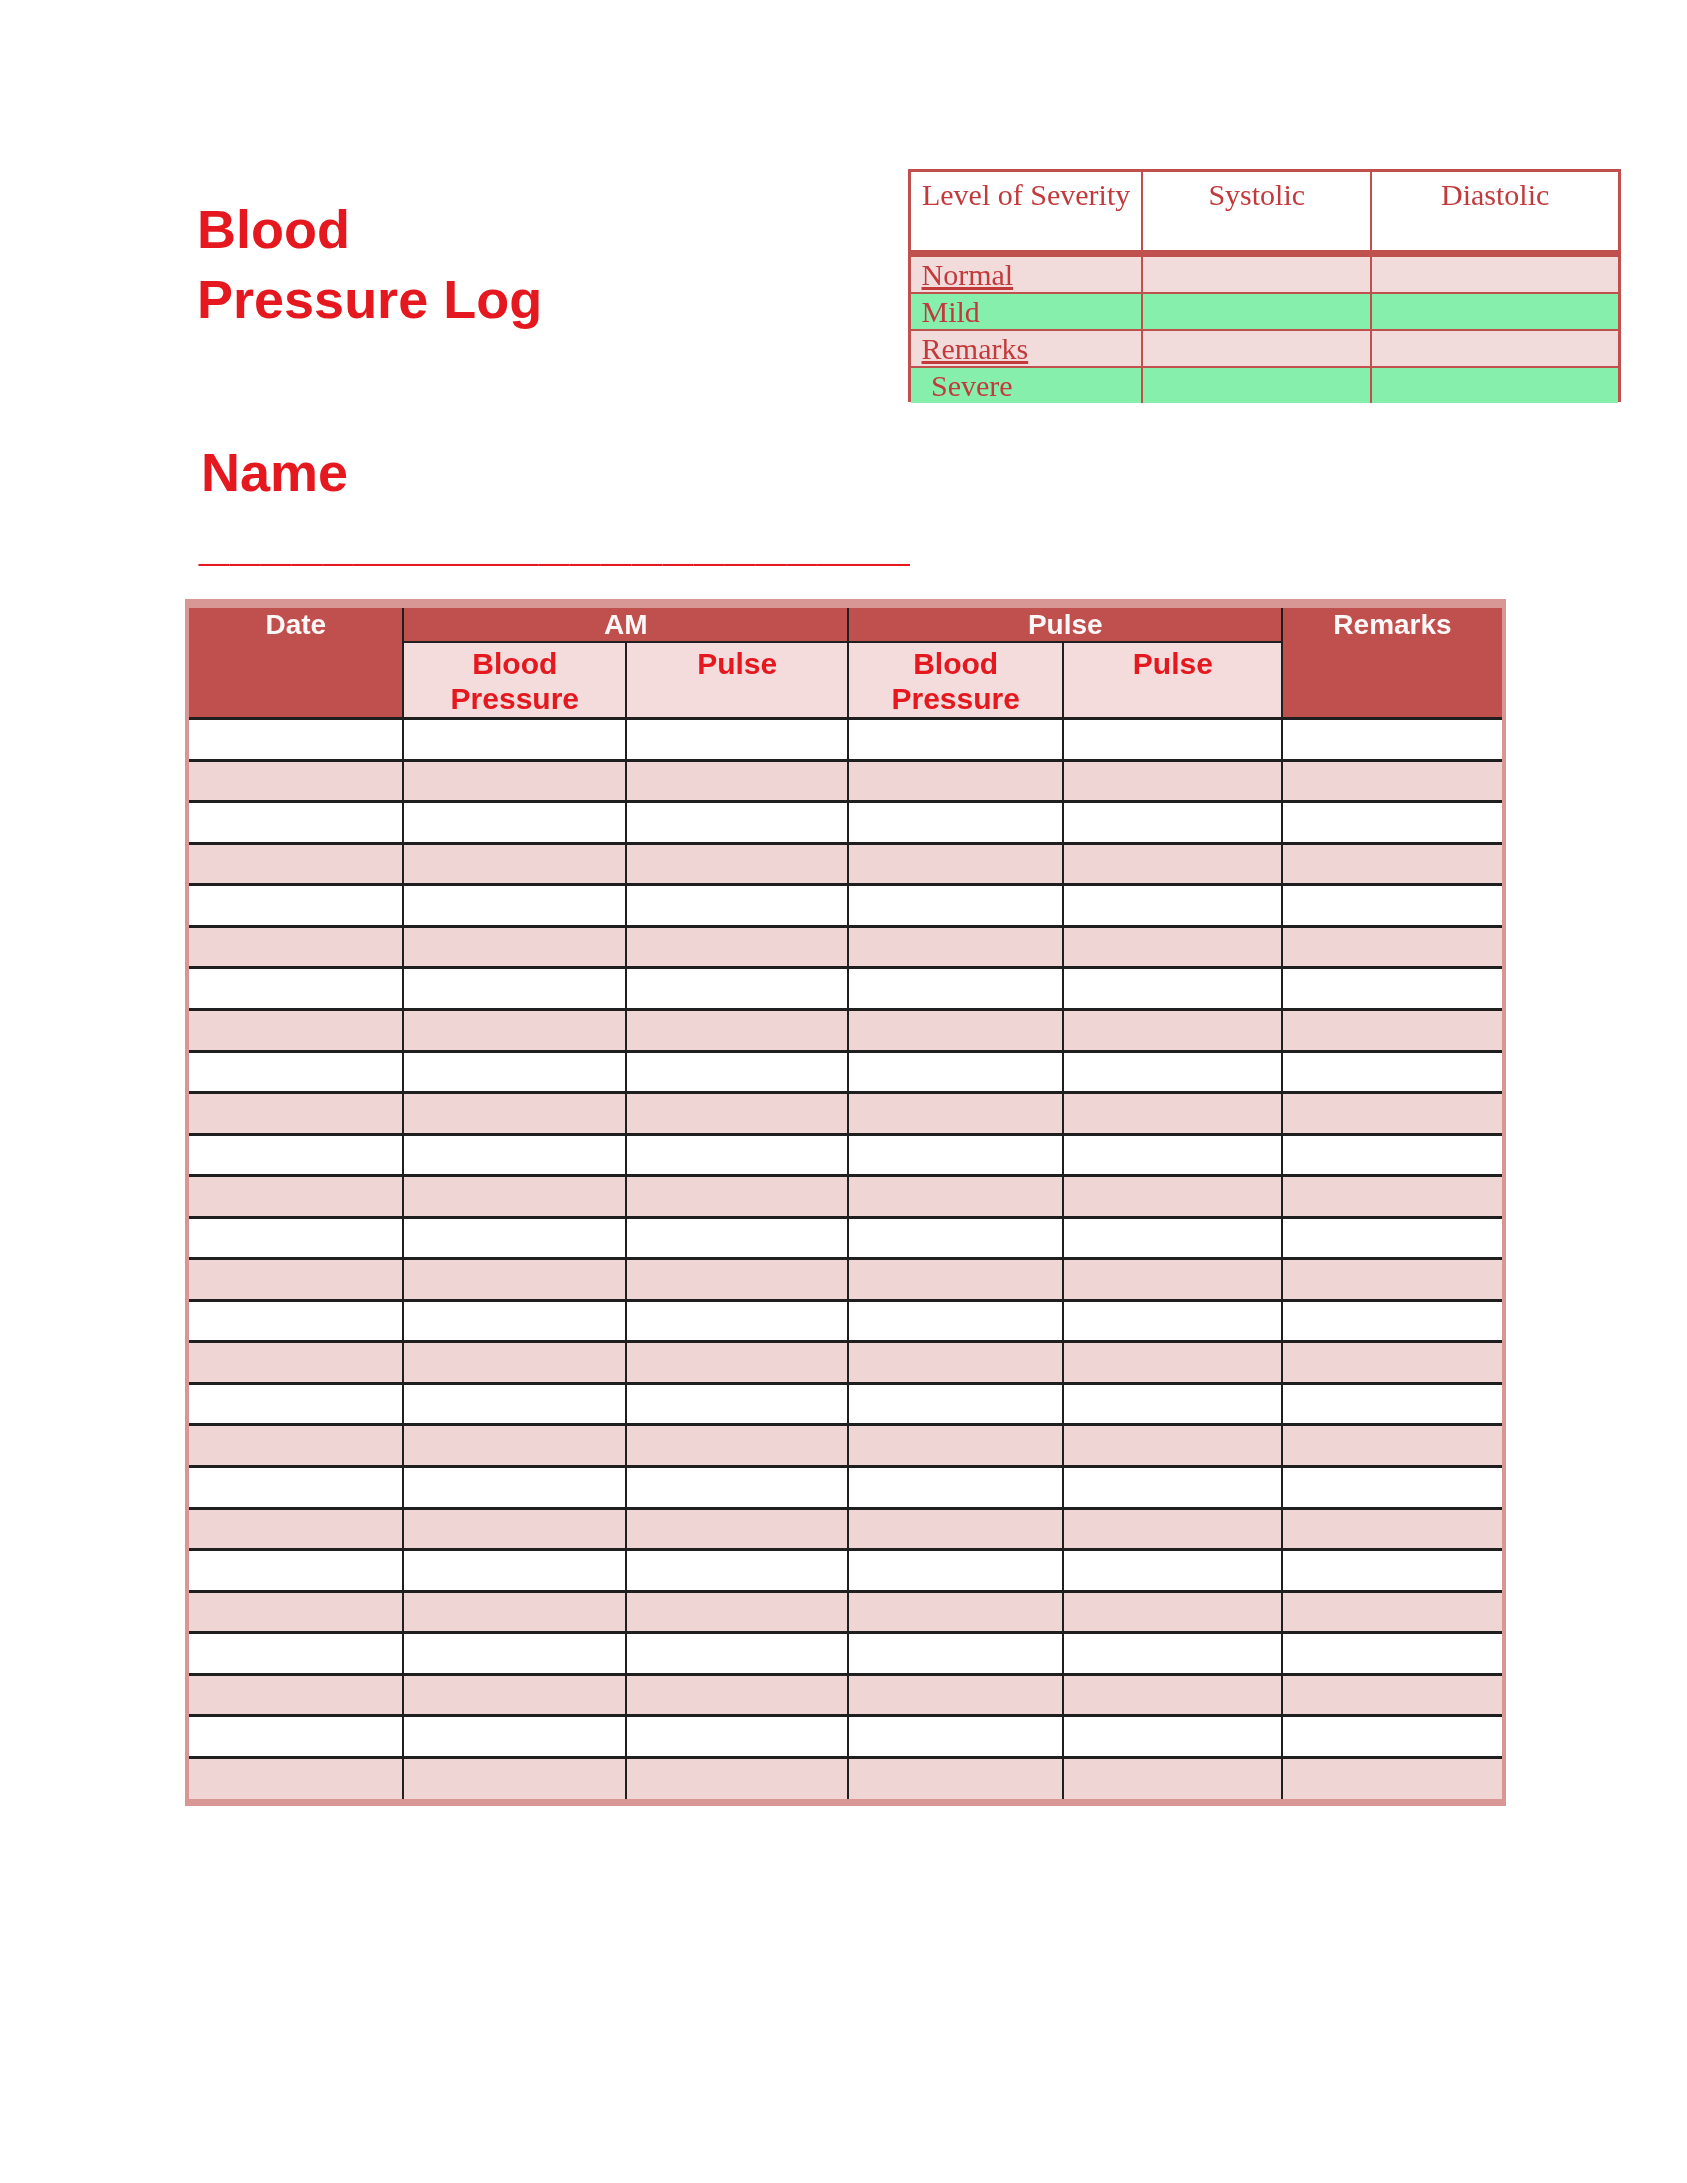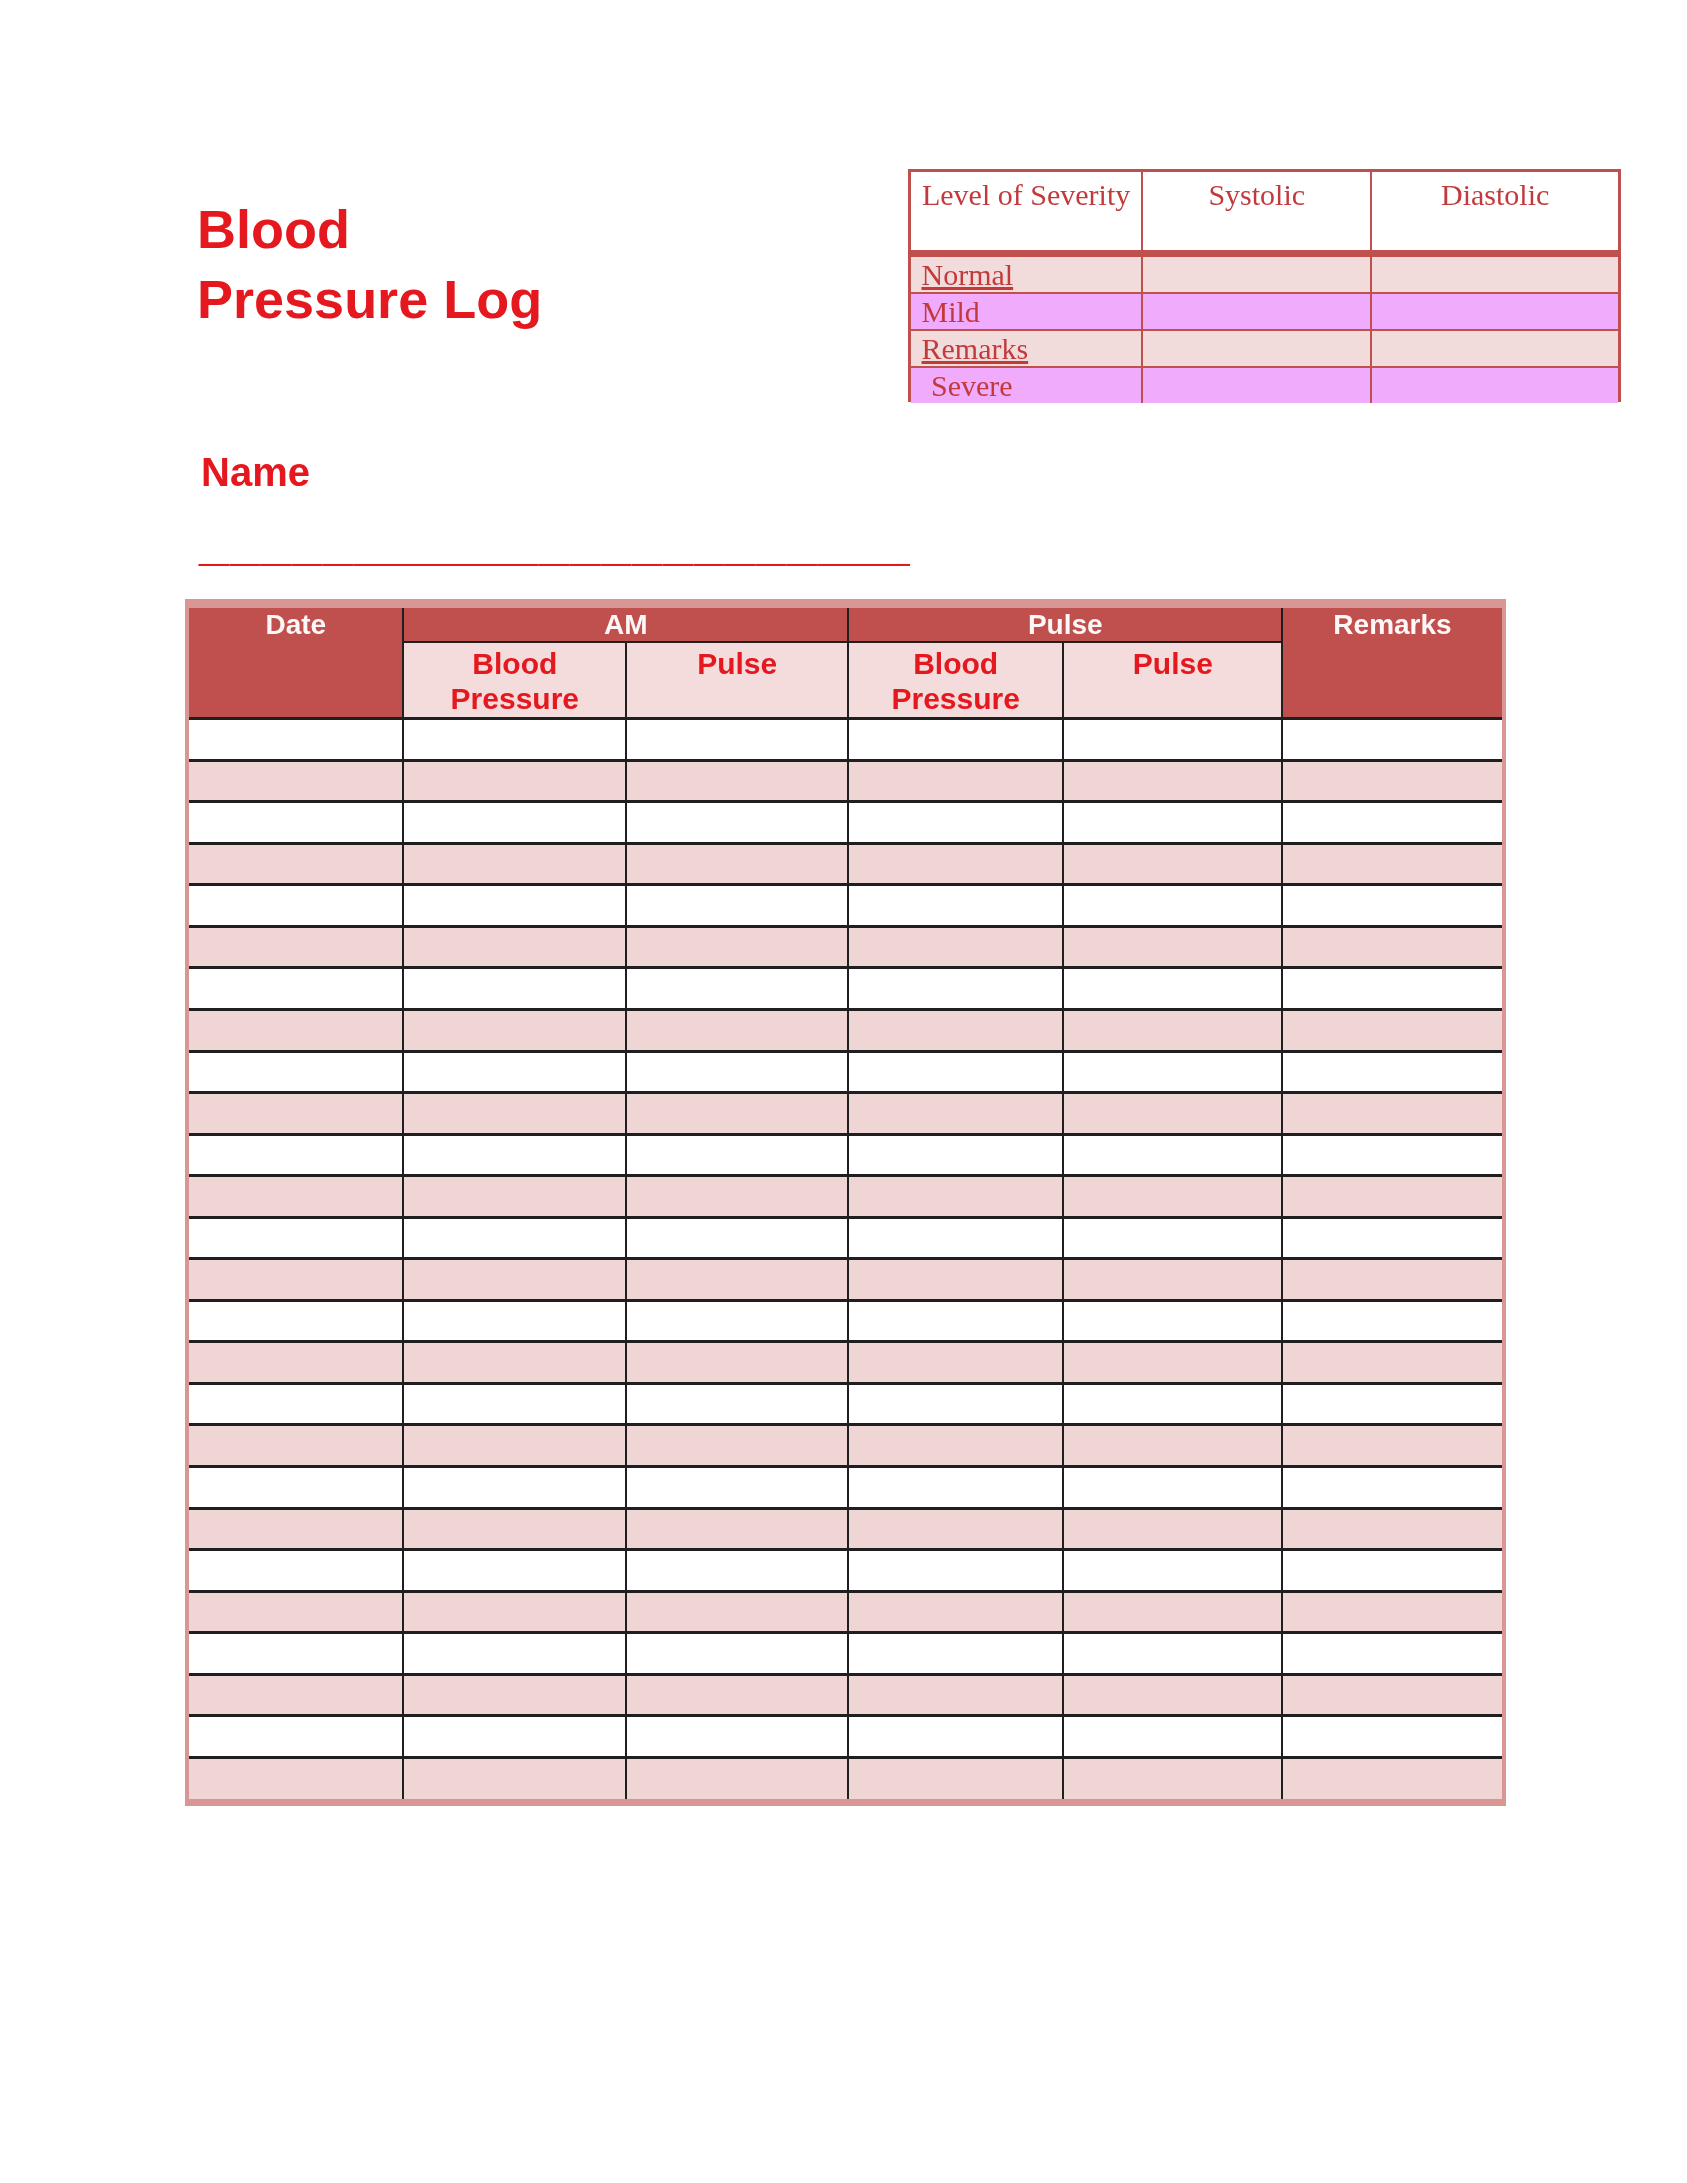--- a/index.html
+++ b/index.html
@@ -21,21 +21,21 @@
     overflow:hidden;
   }
   
   .doc-title{
     position:absolute;left:197px;top:194px;
     font-size:54px;line-height:70px;font-weight:bold;
     color:var(--bright-red);
   }
   .name-label{
     position:absolute;left:201px;top:437px;
-    font-size:40px;line-height:70px;font-weight:bold;
+    font-size:54px;line-height:70px;font-weight:bold;
     color:var(--bright-red);
   }
   .name-underline{
     position:absolute;left:199px;top:505px;
     font-size:54px;line-height:70px;font-weight:bold;
     letter-spacing:0.9px;
     color:var(--bright-red);
     white-space:nowrap;
   }
   
@@ -66,21 +66,21 @@
     height:73px;
   }
   table.severity td{
     border:2.6px solid var(--brick);
     font-size:30px;line-height:31px;
     height:33px;
     vertical-align:middle;
   }
   table.severity td.label{ text-align:left;padding-left:10.5px; }
   table.severity tr.pink td{ background:var(--severity-pink);text-decoration:underline; }
-  table.severity tr.white td{ background:#f0abfc; }
+  table.severity tr.white td{ background:#86efac; }
   table.severity th:first-child, table.severity td:first-child{ border-left:none; }
   table.severity th:last-child,  table.severity td:last-child { border-right:none; }
   table.severity thead th{ border-top:none; }
   table.severity tbody tr:last-child td{ border-bottom:none;padding-left:20px; }
   
   .log-wrap{
     position:absolute;left:185px;top:599px;
     width:1321px;height:1207px;
     background:var(--outer-pink);
     padding:8.7px 4.4px 7px 4.4px;

